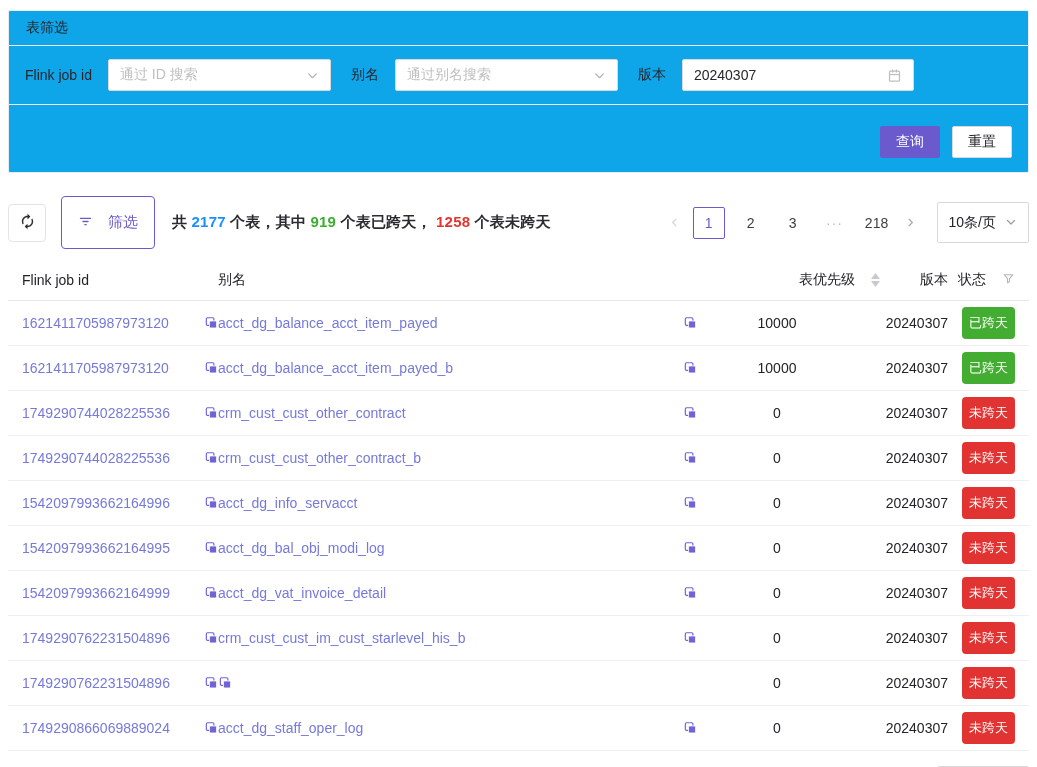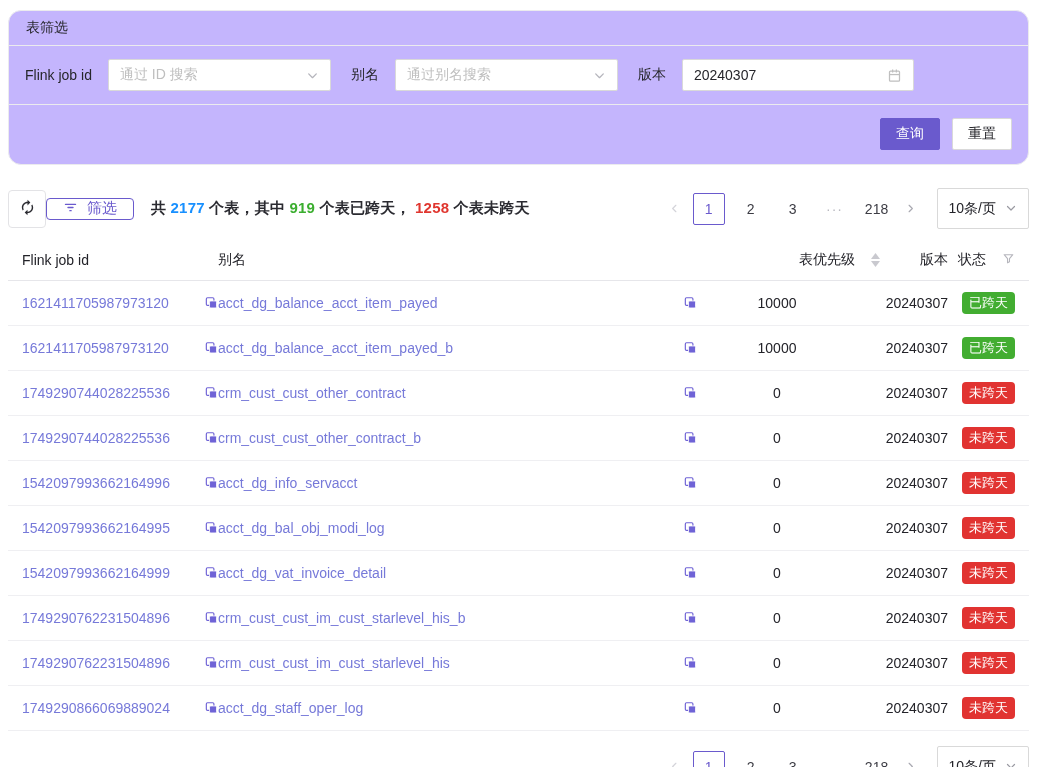--- a/index.html
+++ b/index.html
@@ -4,48 +4,48 @@
 <style>
   * { margin:0; padding:0; box-sizing:border-box; }
   html,body { width:1037px; height:767px; background:#fff; }
   body {
     font-family:"Liberation Sans","DejaVu Sans",sans-serif;
     font-size:14px; color:var(--text,#26262b);
     overflow:hidden;
   }
 
   
-  .filter-card { margin:10px 8px 0; border:1px solid var(--border-light); border-radius:13px; background:#c4b5fd; }
+  .filter-card { margin:10px 8px 0; border:1px solid var(--border-light); border-radius:2px; background:#0ea5e9; }
   .card-header { height:35px; display:flex; align-items:center; padding:0 17px; border-bottom:1px solid var(--border-light); }
   .card-filters { display:flex; align-items:center; padding:13px 16px; border-bottom:1px solid var(--border-light); }
   .f-label { color:var(--text); margin-right:16px; white-space:nowrap; }
   .f-gap { width:20px; }
   .select-box, .date-box {
     height:32px; border:1px solid var(--border); border-radius:2px; background:#fff;
     display:flex; align-items:center; justify-content:space-between; padding:0 11px; cursor:pointer;
   }
   .select-box { width:223px; }
   .date-box { width:232px; }
   .placeholder { color:var(--placeholder); }
   .date-value { color:var(--text); }
   .chev svg, .cal svg { display:block; }
 
   .card-actions { display:flex; justify-content:flex-end; align-items:center; gap:12px; padding:13px 16px 14px; }
   .btn { height:32px; padding:12px 15px; border-radius:2px; font-size:14px; cursor:pointer;
-         display:inline-flex; align-items:center; font-family:inherit; }
+         display:inline-flex; align-items:center; font-family:inherit;margin-top:8px; }
   .btn-primary { background:var(--accent); border:1px solid var(--accent); color:#fff; }
   .btn-default { background:#fff; border:1px solid var(--border); color:var(--text);font-family:Liberation Mono, monospace; }
 
   
   .toolbar { display:flex; align-items:center; margin:23px 8px 0; }
   .icon-btn { width:38px; height:38px; border:1px solid #e3e3e6; border-radius:4px; background:#fff;
               display:flex; align-items:center; justify-content:center; cursor:pointer; color:#2b2b31; }
-  .filter-btn { margin-left:0; height:22px; padding:0 16px; border:1px solid var(--accent);
+  .filter-btn { margin-left:15px; height:53px; padding:0 16px; border:1px solid var(--accent);
                 border-radius:4px; background:#fff; color:var(--accent); display:flex; align-items:center;
-                gap:9px; font-size:15px; cursor:pointer; }
+                gap:15px; font-size:15px; cursor:pointer; }
   .summary { margin-left:17px; font-size:15px; font-weight:600; color:#2b2b31; letter-spacing:.2px; }
   .summary .n-blue { color:var(--num-blue);text-align:center; }
   .summary .n-green { color:var(--num-green); }
   .summary .n-red { color:var(--num-red); }
   .toolbar-right { margin-left:auto; }
 
   
   .pagination { display:flex; align-items:center; }
   .page-arrow { width:26px; height:32px; display:flex; align-items:center; justify-content:center; cursor:pointer; }
   .page-arrow.prev { color:#d4d4da; }
@@ -66,21 +66,21 @@
   .th-right { display:flex; justify-content:flex-end; align-items:center; gap:16px; }
   .th-pad { padding-right:5px; }
   .sorter { display:flex; flex-direction:column; gap:2px; align-items:center; cursor:pointer; }
   .row { height:45px; border-bottom:1px solid #efeff2; }
   .cell-link { display:flex; align-items:center; gap:7px; color:var(--link); overflow:hidden;justify-content:space-between; }
   .link-text { cursor:pointer; white-space:nowrap; }
   .copy-btn { display:flex; cursor:pointer; color:#6f63d6; }
   .cell-priority { text-align:center; padding-right:23px; color:#232329; }
   .cell-version { text-align:right; padding-right:5px; color:#232329; }
   .cell-status { display:flex; justify-content:flex-end; }
-  .badge { height:22px; padding:0 7px; border-radius:4px; color:#fff; font-size:13px;
+  .badge { height:32px; padding:0 7px; border-radius:4px; color:#fff; font-size:13px;
            display:inline-flex; align-items:center; white-space:nowrap; }
   .badge.success { background:var(--badge-green); }
   .badge.error { background:var(--badge-red); }
 
   .bottom-bar { display:flex; justify-content:flex-end; margin:15px 8px 0; }
 </style>
 </head>
 <body>
 
 <div class="filter-card">
@@ -424,21 +424,20 @@
     <div class="cell-link">
       <span class="link-text">1749290762231504896</span>
       <span class="copy-btn">
         <svg width="14" height="14" viewBox="0 0 24 24">
               <rect x="4" y="3" width="13" height="13" rx="2" fill="none" stroke="currentColor" stroke-width="2"></rect>
               <rect x="9.5" y="8.5" width="12" height="12" rx="2" fill="currentColor" stroke="#fff" stroke-width="1.4"></rect>
             </svg>
       </span>
     </div>
     <div class="cell-link">
-      <span class="link-text">crm_cust_cust_im_cust_starlevel_his</span>
       <span class="copy-btn">
         <svg width="14" height="14" viewBox="0 0 24 24">
               <rect x="4" y="3" width="13" height="13" rx="2" fill="none" stroke="currentColor" stroke-width="2"></rect>
               <rect x="9.5" y="8.5" width="12" height="12" rx="2" fill="currentColor" stroke="#fff" stroke-width="1.4"></rect>
             </svg>
       </span>
     </div>
     <div class="cell-priority">0</div>
     <div class="cell-version">20240307</div>
     <div class="cell-status">

